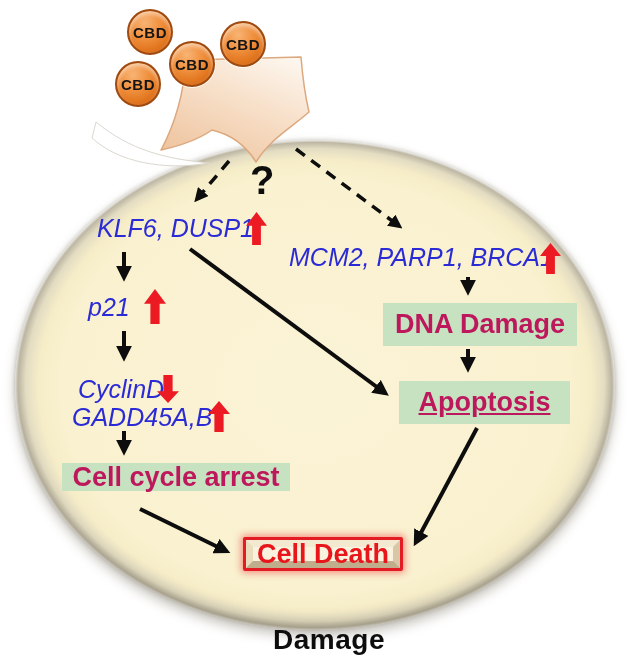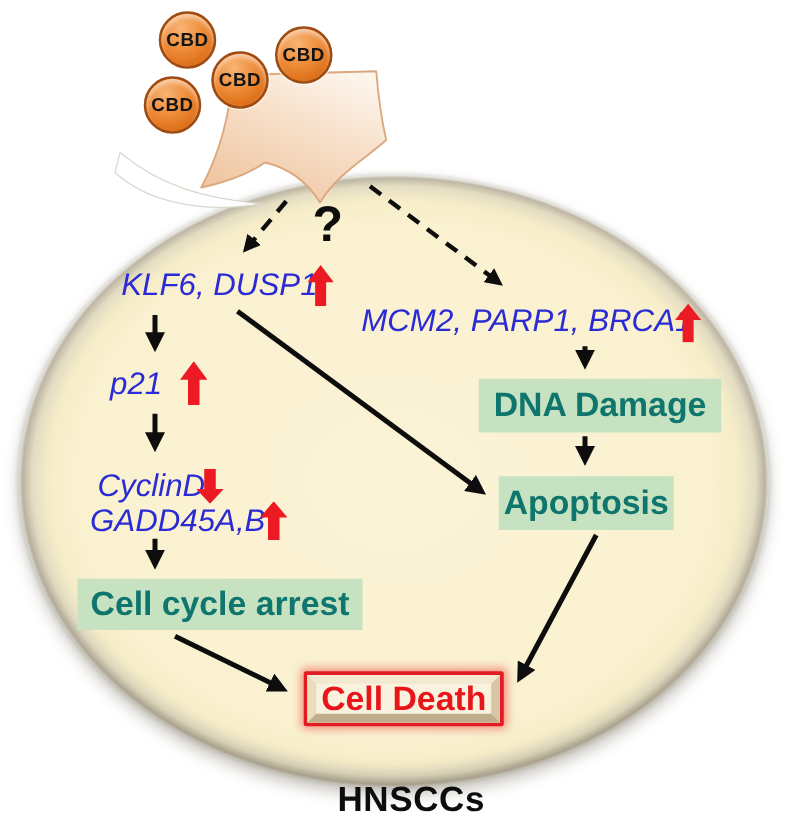--- a/index.html
+++ b/index.html
@@ -52,26 +52,26 @@
 
   
   .reg-arrow{position:absolute;background:#EC1B23;z-index:3;}
   .reg-arrow.up{clip-path:polygon(50% 0, 100% 42%, 71% 42%, 71% 100%, 29% 100%, 29% 42%, 0 42%);}
   .reg-arrow.down{clip-path:polygon(50% 100%, 100% 58%, 71% 58%, 71% 0, 29% 0, 29% 58%, 0 58%);}
 
   
   .pbox{
     position:absolute;background:#C7E2C1;z-index:3;
     display:flex;align-items:center;justify-content:center;
-    color:#0f766e;font-weight:bold;font-size:27px;white-space:nowrap;
+    color:#be185d;font-weight:bold;font-size:27px;white-space:nowrap;
   }
 
   
   .death-box{
-    position:absolute;left:243px;top:537px;width:160px;height:44px;
+    position:absolute;left:243px;top:537px;width:160px;height:34px;
     border:3px solid #E31B22;background:#DECDAC;box-sizing:border-box;
     box-shadow:0 0 7px 2px rgba(237,28,36,0.45);z-index:3;border-radius:2px;
   }
   .death-bevel{
     position:absolute;inset:0;
     border:7px solid;border-color:#F3E8D0 #D8C6A6 #C0AD8B #EADDBE;
     background:#F9F2DF;box-sizing:border-box;
   }
   .death-text{
     position:absolute;inset:0;display:flex;align-items:center;justify-content:center;
@@ -141,27 +141,27 @@
 
   <div class="gene" style="left:78px;top:375px;">CyclinD</div>
   <span class="reg-arrow down" style="left:157px;top:375px;width:22px;height:28px;"></span>
 
   <div class="gene" style="left:72px;top:403px;text-align:center;">GADD45A,B</div>
   <span class="reg-arrow up" style="left:208px;top:401px;width:22px;height:31px;"></span>
 
   <div class="pbox" style="left:383px;top:303px;width:194px;height:43px;">
     <span>DNA Damage</span>
   </div>
-  <div class="pbox" style="left:399px;top:381px;width:140px;height:43px;">
+  <div class="pbox" style="left:399px;top:381px;width:171px;height:43px;text-decoration:underline;">
     <span>Apoptosis</span>
   </div>
-  <div class="pbox" style="left:62px;top:463px;width:228px;height:41px;">
+  <div class="pbox" style="left:62px;top:463px;width:228px;height:28px;">
     <span>Cell cycle arrest</span>
   </div>
 
   <div class="death-box">
     <div class="death-bevel"></div>
     <div class="death-text">Cell Death</div>
   </div>
 
-  <div class="hnsccs">HNSCCs</div>
+  <div class="hnsccs">Damage</div>
 
 </div>
 
 </body></html>

